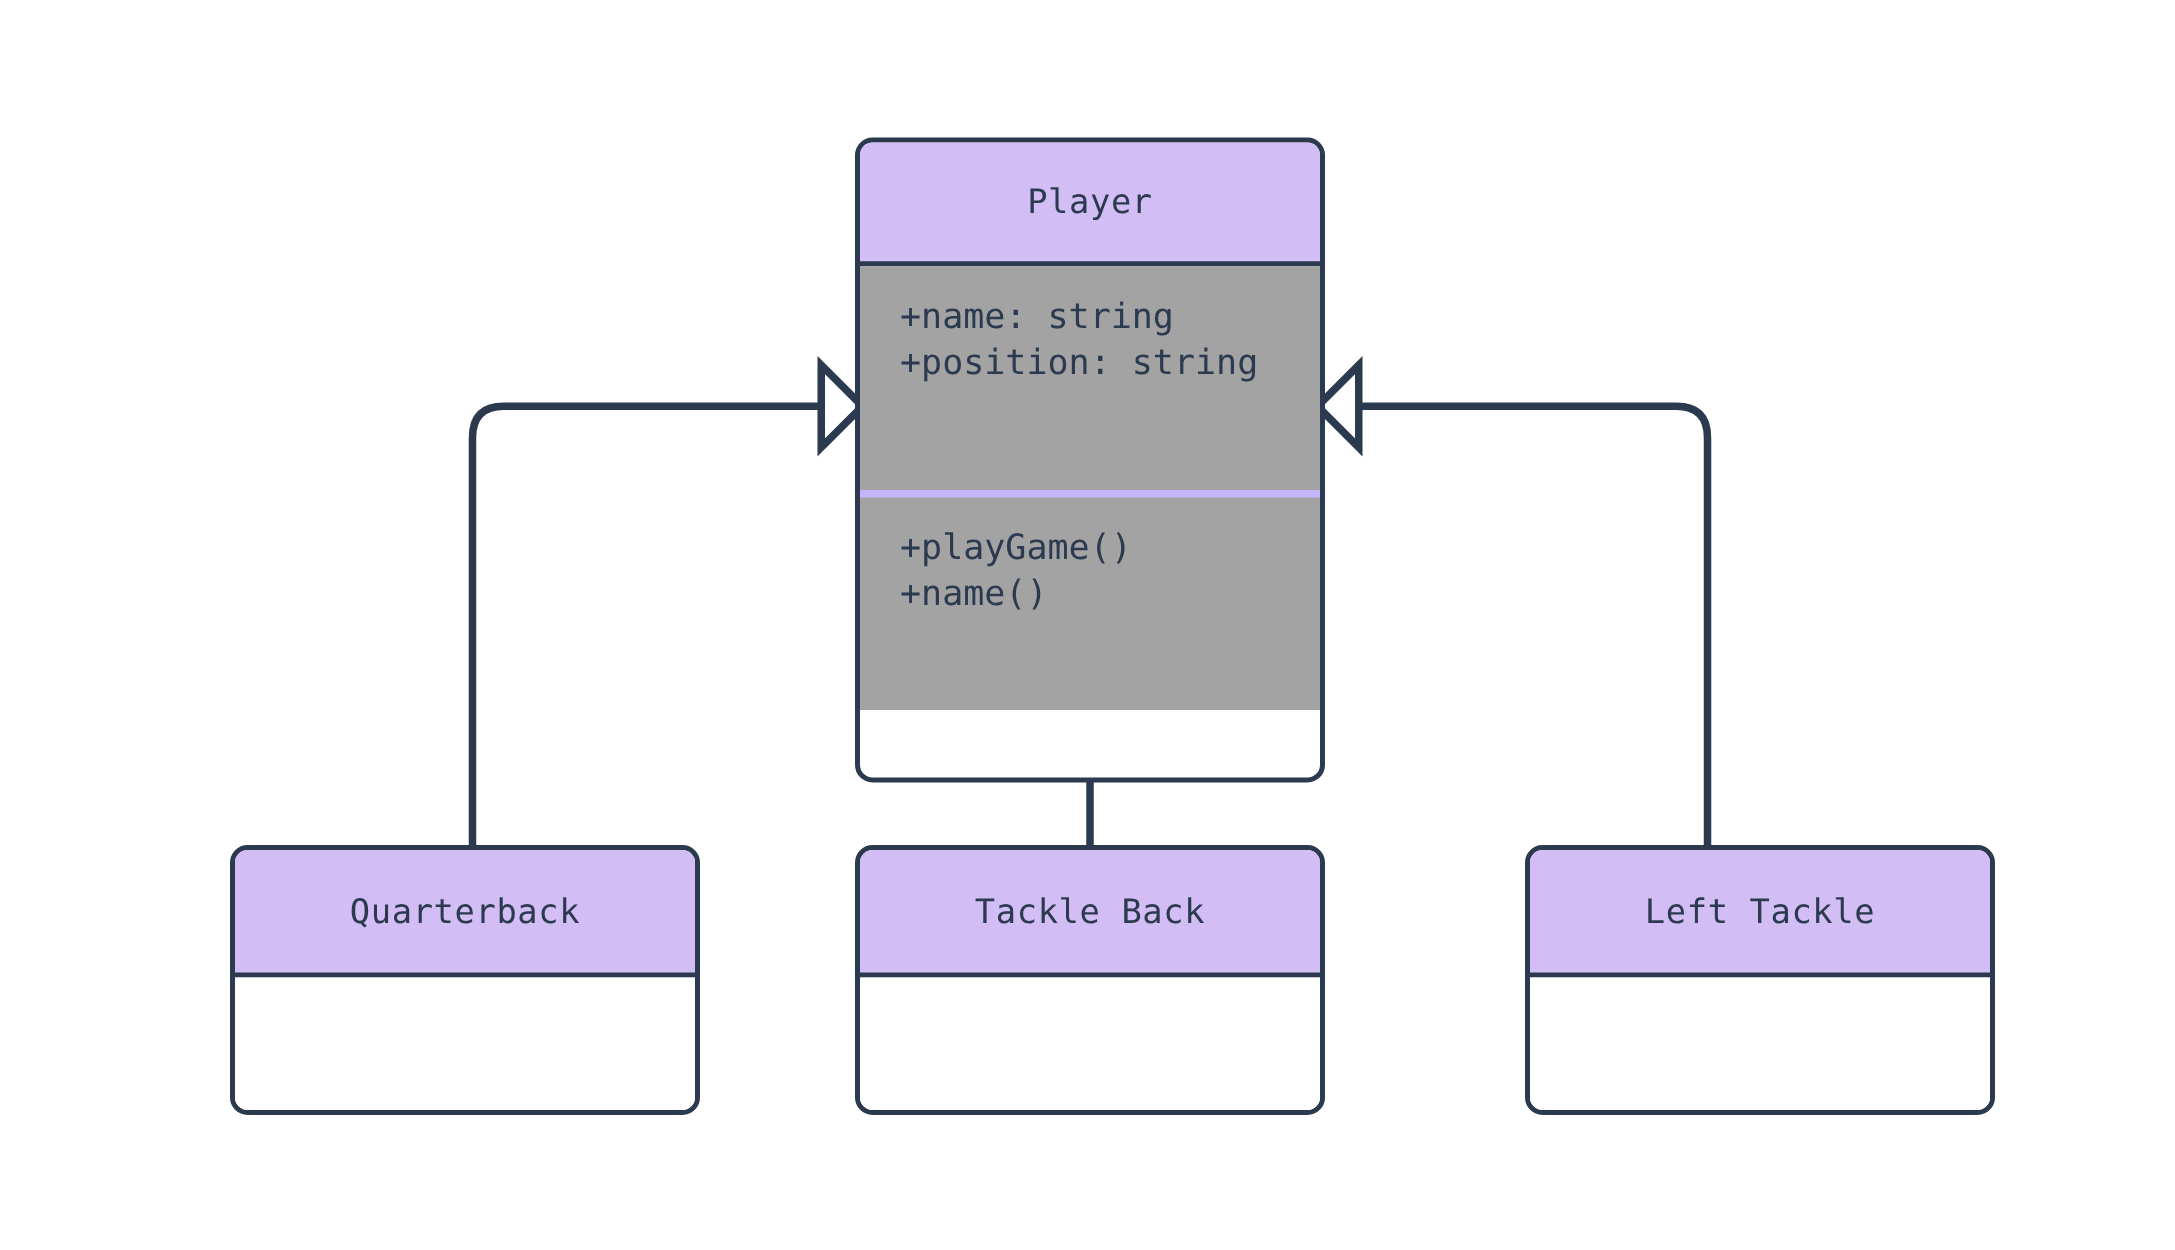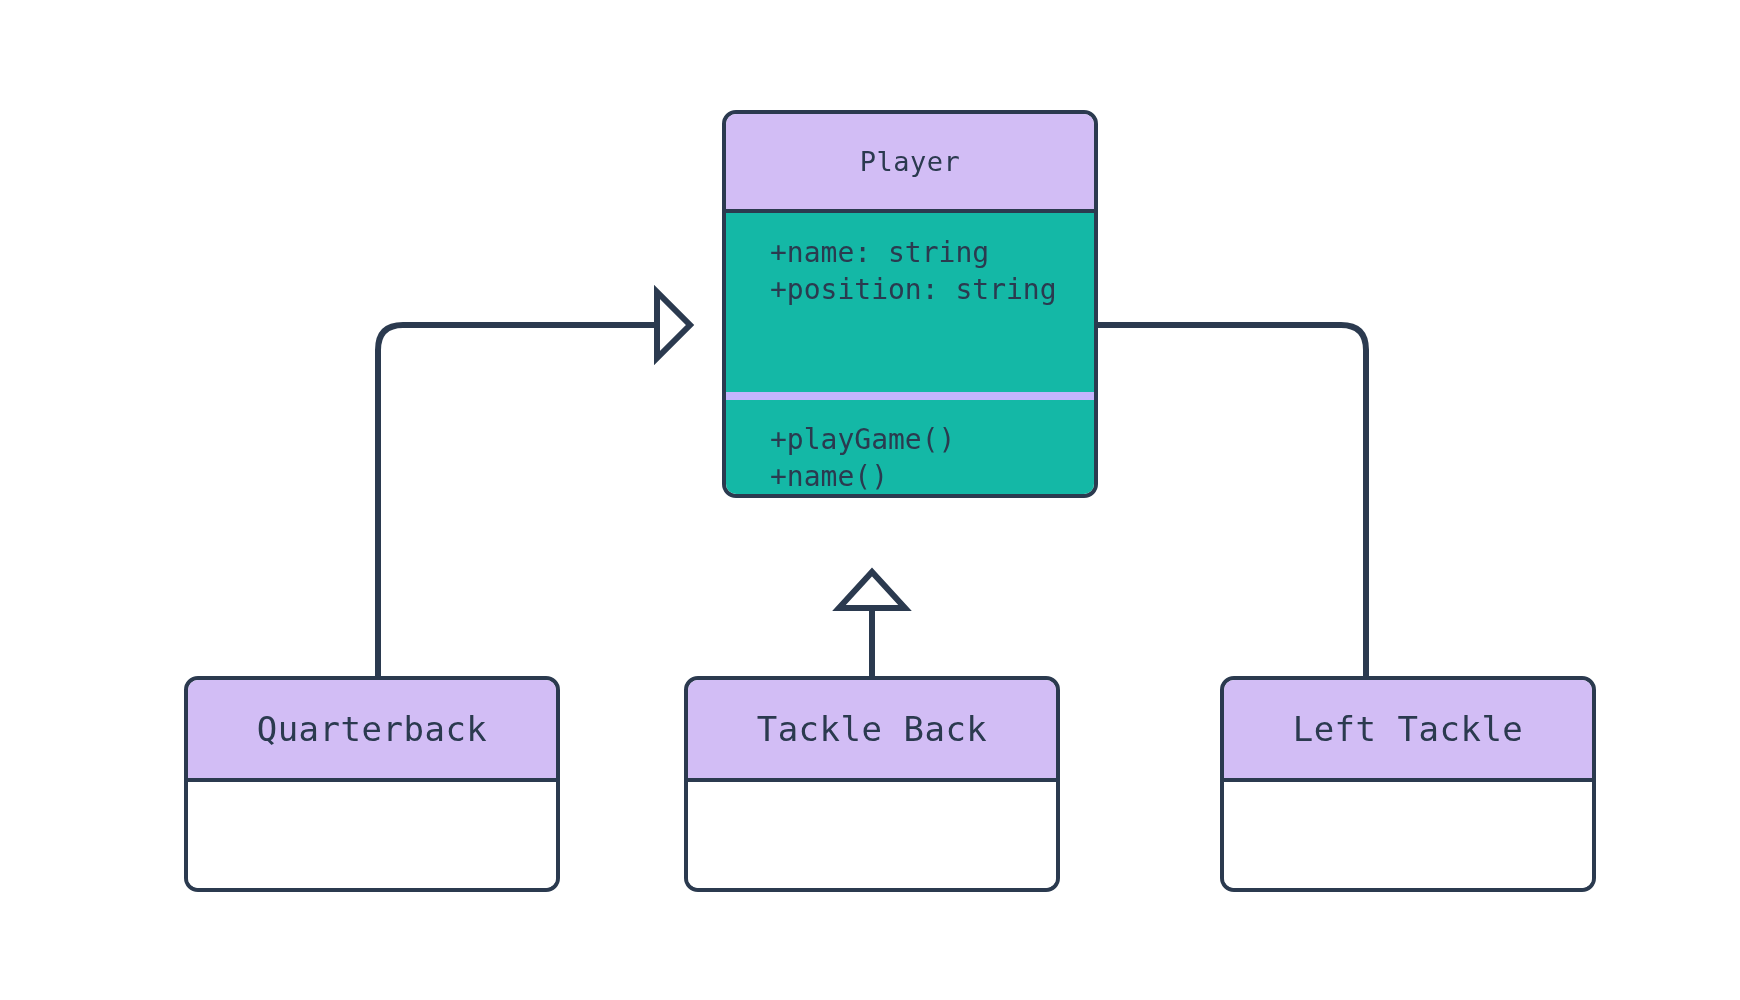--- a/index.html
+++ b/index.html
@@ -41,58 +41,58 @@
     background: #d2bdf5;
     border-bottom: 4px solid #2b3a4f;
     display: flex;
     align-items: center;
     justify-content: center;
     color: #2b3a4f;
     letter-spacing: 0.5px;
   }
   .uml-compartment {
     box-sizing: border-box;
-    background: #14b8a6;
-    padding: 22px 0 0 44px;
+    background: #a3a3a3;
+    padding: 22px 0 0 32px;
   }
   .uml-compartment.divided {
-    border-top: 8px solid #c4b5fd;
+    border-top: 6px solid #c4b5fd;
   }
   .uml-line {
     color: #2b3a4f;
     white-space: pre;
     line-height: 1.32;
   }
 
   
   #class-player {
-    left: 722px;
+    left: 684px;
     top: 110px;
     width: 376px;
-    height: 388px;
+    height: 516px;
   }
   #class-player .uml-header {
     height: 99px;
     font-size: 27px;
   }
   #class-player .uml-compartment {
     font-size: 28px;
   }
   #player-attributes { height: 179px; }
   #player-methods { height: 176px; }
 
   
   .uml-subclass {
     width: 376px;
     height: 216px;
     top: 676px;
   }
   .uml-subclass .uml-header {
     height: 102px;
-    font-size: 34px;
+    font-size: 27px;
   }
   .uml-subclass .uml-body {
     height: 110px;
     background: #ffffff;
   }
   #class-quarterback  { left: 184px; }
   #class-runningback  { left: 684px; }
   #class-lefttackle   { left: 1184px; margin-left: 36px; }
 </style>
 </head>

